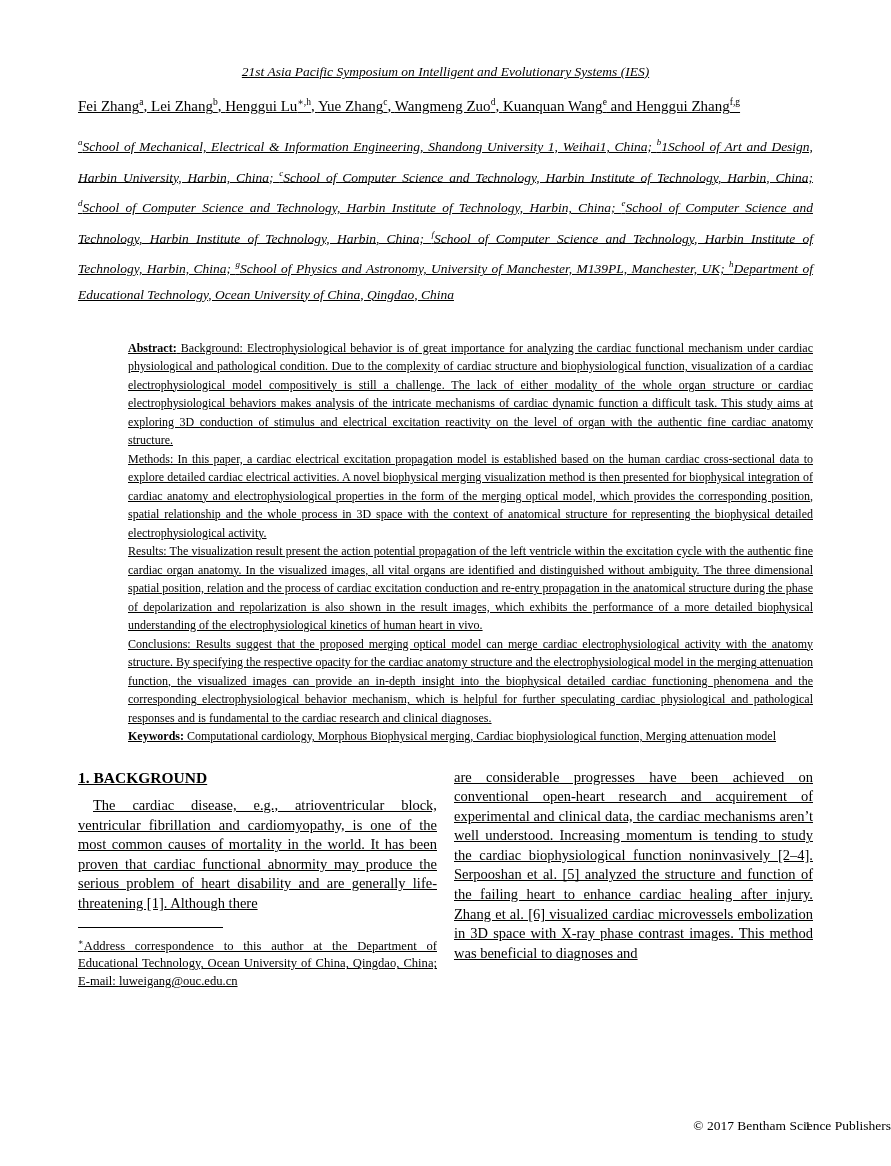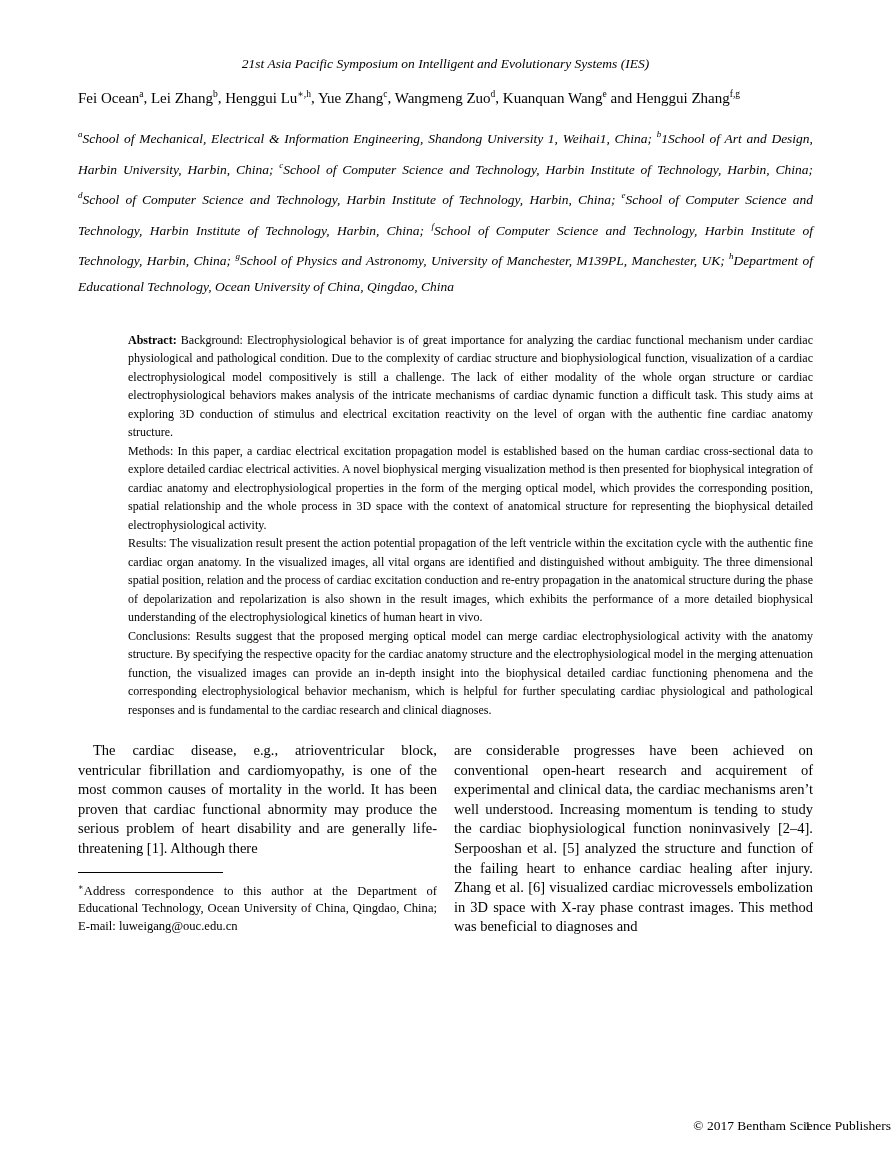--- a/index.html
+++ b/index.html
@@ -7,21 +7,21 @@
     position: relative;
     width: 891px;
     height: 1166px;
     margin: 0 auto;
     background: #ffffff;
     color: #000000;
     font-family: "Liberation Serif", "DejaVu Serif", serif;
     overflow: hidden;
     box-sizing: border-box;
   }
-  .content { margin: 0 78px; width: 735px; }
+  .content { margin: 8px 78px; width: 735px; text-decoration: underline; }
 
   .conf-header {
     padding-top: 56px;
     text-align: center;
     font-style: italic;
     font-size: 13.5px;
   }
 
   .paper-title {
     margin-top: 58px;
@@ -104,33 +104,35 @@
 </style>
 </head>
 <body>
 
 <div class="page">
   <div class="content">
 
     <div class="conf-header">21st Asia Pacific Symposium on Intelligent and Evolutionary Systems (IES)</div>
 
 
-    <div class="authors"><span>Fei Ocean</span><sup>a</sup><span>, </span><span>Lei Zhang</span><sup>b</sup><span>, </span><span>Henggui Lu</span><sup>∗,h</sup><span>, </span><span>Yue Zhang</span><sup>c</sup><span>, </span><span>Wangmeng Zuo</span><sup>d</sup><span>, </span><span>Kuanquan Wang</span><sup>e</sup><span> and </span><span>Henggui Zhang</span><sup>f,g</sup></div>
+    <div class="authors"><span>Fei Zhang</span><sup>a</sup><span>, </span><span>Lei Zhang</span><sup>b</sup><span>, </span><span>Henggui Lu</span><sup>∗,h</sup><span>, </span><span>Yue Zhang</span><sup>c</sup><span>, </span><span>Wangmeng Zuo</span><sup>d</sup><span>, </span><span>Kuanquan Wang</span><sup>e</sup><span> and </span><span>Henggui Zhang</span><sup>f,g</sup></div>
 
     <div class="affiliations"><sup>a</sup><span>School of Mechanical, Electrical &amp; Information Engineering, Shandong University 1, Weihai1, China; </span><sup>b</sup><span>1School of Art and Design, Harbin University, Harbin, China; </span><sup>c</sup><span>School of Computer Science and Technology, Harbin Institute of Technology, Harbin, China; </span><sup>d</sup><span>School of Computer Science and Technology, Harbin Institute of Technology, Harbin, China; </span><sup>e</sup><span>School of Computer Science and Technology, Harbin Institute of Technology, Harbin, China; </span><sup>f</sup><span>School of Computer Science and Technology, Harbin Institute of Technology, Harbin, China; </span><sup>g</sup><span>School of Physics and Astronomy, University of Manchester, M139PL, Manchester, UK; </span><sup>h</sup><span>Department of Educational Technology, Ocean University of China, Qingdao, China</span></div>
 
     <div class="abstract-block">
       <p><b>Abstract:</b> <span>Background: Electrophysiological behavior is of great importance for analyzing the cardiac functional mechanism under cardiac physiological and pathological condition. Due to the complexity of cardiac structure and biophysiological function, visualization of a cardiac electrophysiological model compositively is still a challenge. The lack of either modality of the whole organ structure or cardiac electrophysiological behaviors makes analysis of the intricate mechanisms of cardiac dynamic function a difficult task. This study aims at exploring 3D conduction of stimulus and electrical excitation reactivity on the level of organ with the authentic fine cardiac anatomy structure.</span></p>
       <p>Methods: In this paper, a cardiac electrical excitation propagation model is established based on the human cardiac cross-sectional data to explore detailed cardiac electrical activities. A novel biophysical merging visualization method is then presented for biophysical integration of cardiac anatomy and electrophysiological properties in the form of the merging optical model, which provides the corresponding position, spatial relationship and the whole process in 3D space with the context of anatomical structure for representing the biophysical detailed electrophysiological activity.</p>
       <p>Results: The visualization result present the action potential propagation of the left ventricle within the excitation cycle with the authentic fine cardiac organ anatomy. In the visualized images, all vital organs are identified and distinguished without ambiguity. The three dimensional spatial position, relation and the process of cardiac excitation conduction and re-entry propagation in the anatomical structure during the phase of depolarization and repolarization is also shown in the result images, which exhibits the performance of a more detailed biophysical understanding of the electrophysiological kinetics of human heart in vivo.</p>
       <p>Conclusions: Results suggest that the proposed merging optical model can merge cardiac electrophysiological activity with the anatomy structure. By specifying the respective opacity for the cardiac anatomy structure and the electrophysiological model in the merging attenuation function, the visualized images can provide an in-depth insight into the biophysical detailed cardiac functioning phenomena and the corresponding electrophysiological behavior mechanism, which is helpful for further speculating cardiac physiological and pathological responses and is fundamental to the cardiac research and clinical diagnoses.</p>
+      <p><b>Keywords:</b> <span>Computational cardiology, Morphous Biophysical merging, Cardiac biophysiological function, Merging attenuation model</span></p>
     </div>
 
     <div class="columns">
       <div class="col">
+        <h2 class="section-heading">1. BACKGROUND</h2>
         <p class="body-par indent">The cardiac disease, e.g., atrioventricular block, ventricular fibrillation and cardiomyopathy, is one of the most common causes of mortality in the world. It has been proven that cardiac functional abnormity may produce the serious problem of heart disability and are generally life-threatening [1]. Although there</p>
         <div class="footnote">
           <hr class="footnote-rule">
           <sup>∗</sup><span>Address correspondence to this author at the Department of Educational Technology, Ocean University of China, Qingdao, China; E-mail: </span><span>luweigang@ouc.edu.cn</span>
         </div>
       </div>
       <div class="col">
         <p class="body-par">are considerable progresses have been achieved on conventional open-heart research and acquirement of experimental and clinical data, the cardiac mechanisms aren’t well understood. Increasing momentum is tending to study the cardiac biophysiological function noninvasively [2–4]. Serpooshan et al. [5] analyzed the structure and function of the failing heart to enhance cardiac healing after injury. Zhang et al. [6] visualized cardiac microvessels embolization in 3D space with X-ray phase contrast images. This method was beneficial to diagnoses and</p>
       </div>
     </div>

